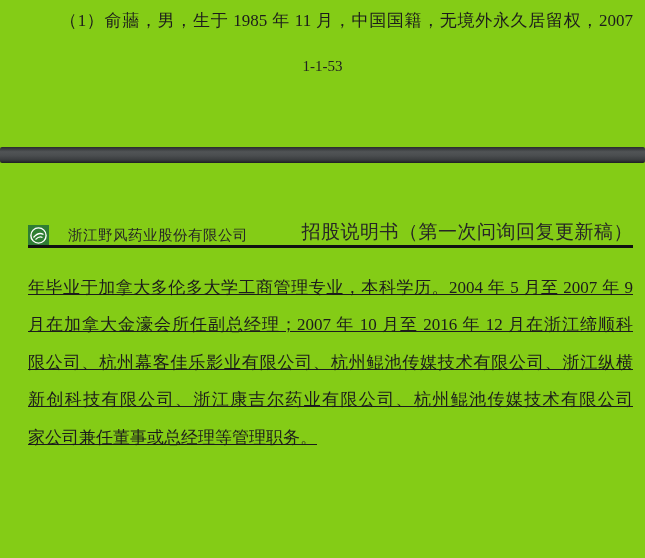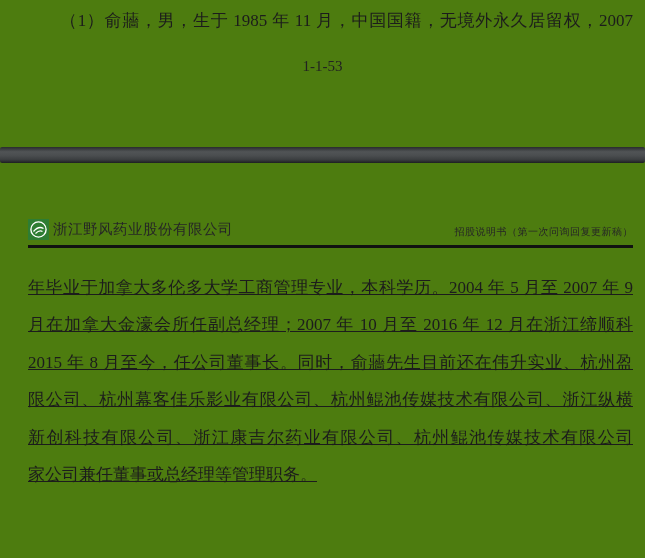--- a/index.html
+++ b/index.html
@@ -4,21 +4,21 @@
 <style>
   html, body {
     margin: 0;
     padding: 0;
     background: #ffffff;
   }
   #page {
     position: relative;
     width: 645px;
     height: 558px;
-    background: #4d7c0f;
+    background: #84cc16;
     overflow: hidden;
     font-family: "Liberation Serif", "DejaVu Serif", serif;
     color: #1c1c1c;
   }
 
   
   .intro-line {
     position: absolute;
     left: 28px;
     width: 605px;
@@ -64,37 +64,37 @@
     left: 28px;
     top: 219px;
     width: 605px;
     display: flex;
     align-items: flex-end;
     justify-content: space-between;
   }
   .header-left {
     display: flex;
     align-items: center;
-    gap: 4px;
+    gap: 19px;
   }
   .logo-box {
     width: 21px;
     height: 21px;
     flex: 0 0 auto;
     display: block;
   }
   .company-name {
     font-size: 14.5px;
     color: #262626;
     letter-spacing: 0.5px;
     white-space: nowrap;
     padding-bottom: 1px;
   }
   .doc-title {
-    font-size: 10px;
+    font-size: 19px;
     color: #262626;
     letter-spacing: 0.5px;
     white-space: nowrap;
     padding-bottom: 1px;
   }
   .header-rule {
     position: absolute;
     left: 28px;
     top: 245px;
     width: 605px;
@@ -146,19 +146,18 @@
       </svg>
       <span class="company-name">浙江野风药业股份有限公司</span>
     </div>
     <span class="doc-title">招股说明书（第一次问询回复更新稿）</span>
   </div>
   <div class="header-rule"></div>
 
   <div class="body-text">
     <div class="body-line">年毕业于加拿大多伦多大学工商管理专业，本科学历。2004 年 5 月至 2007 年 9</div>
     <div class="body-line">月在加拿大金濠会所任副总经理；2007 年 10 月至 2016 年 12 月在浙江缔顺科</div>
-    <div class="body-line">2015 年 8 月至今，任公司董事长。同时，俞蘠先生目前还在伟升实业、杭州盈</div>
     <div class="body-line">限公司、杭州幕客佳乐影业有限公司、杭州鲲池传媒技术有限公司、浙江纵横</div>
     <div class="body-line">新创科技有限公司、浙江康吉尔药业有限公司、杭州鲲池传媒技术有限公司</div>
     <div class="body-line last">家公司兼任董事或总经理等管理职务。</div>
   </div>
 
 </div>
 
 </body></html>

